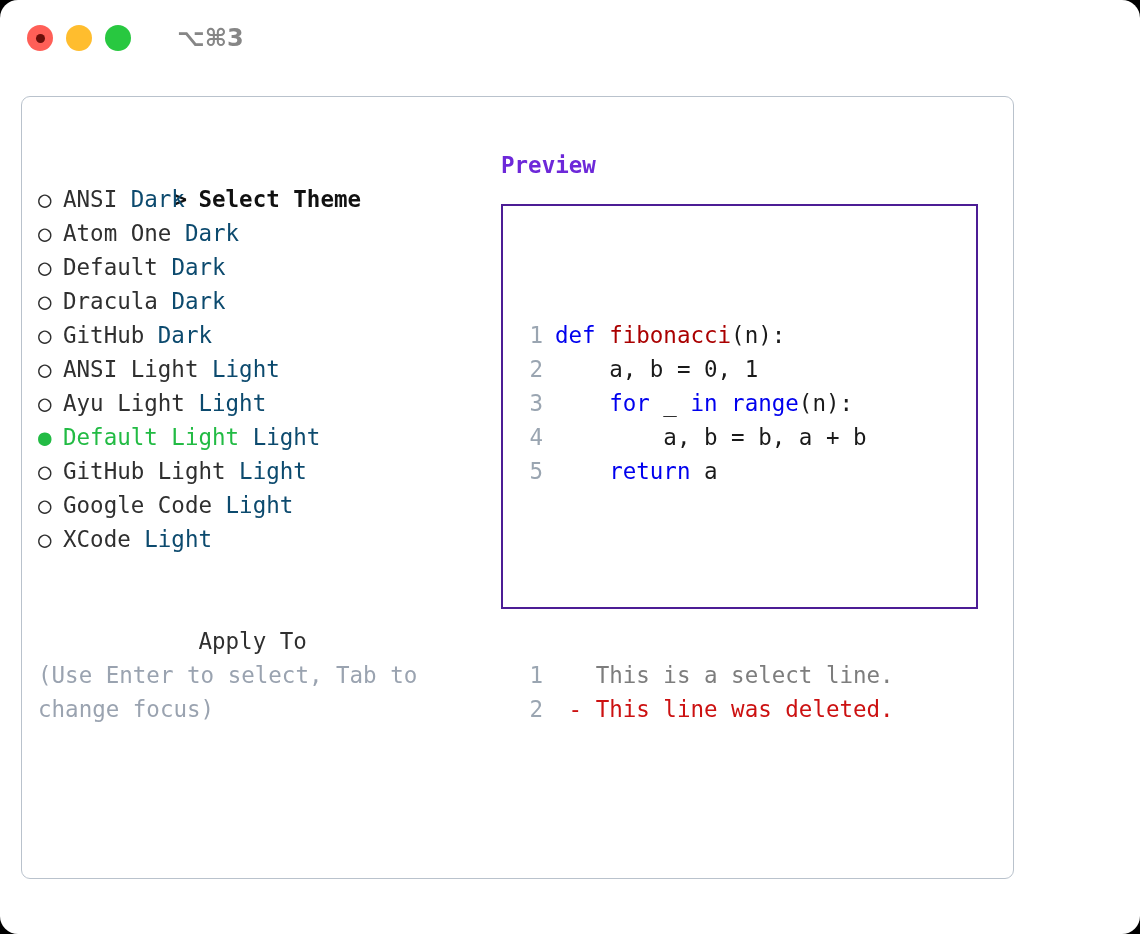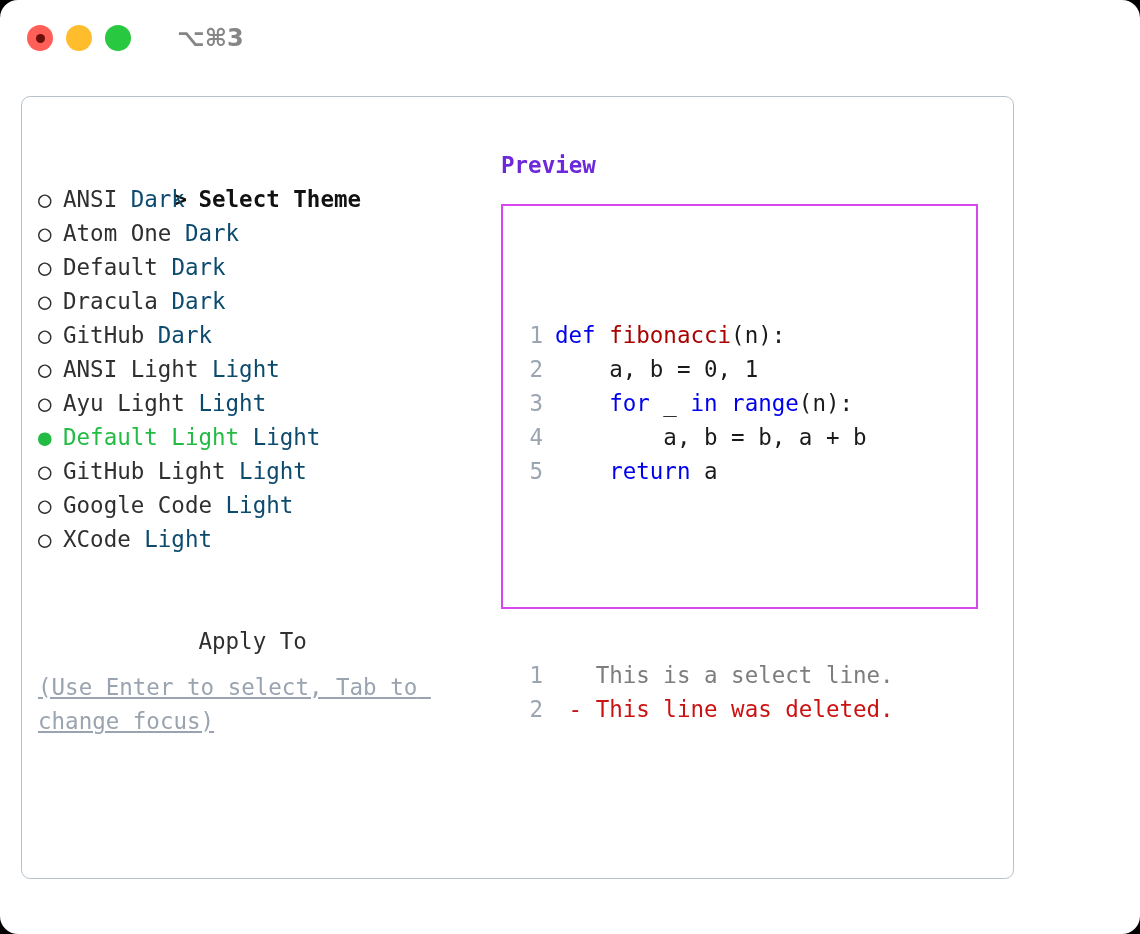--- a/index.html
+++ b/index.html
@@ -115,48 +115,47 @@
   }
   .section-title .marker { color: #111111; }
 
   .muted  { color: #0c4a6e; }
   .sel    { color: #22bb44; }
   .sel .marker { color: #22bb44; }
 
   .gap-row { height: 34px; }
 
   .hint {
-    margin-top: 12px;
+    margin-top: 0px;
     font-size: 22.5px;
     line-height: 34px;
     color: #9aa3b0;
     width: 410px;
     white-space: pre-wrap;
-    text-decoration: underline;
   }
 
   
   .right-pane {
     position: absolute;
     left: 479px;
     top: 51px;
     width: 500px;
   }
   .preview-label {
     font-size: 22.5px;
     line-height: 34px;
     font-weight: bold;
     color: #6d28d9;
   }
   .preview-box {
     margin-top: 22px;
     width: 477px;
     height: 405px;
     box-sizing: border-box;
-    border: 2px solid #d946ef;
+    border: 2px solid #4c1d95;
     background: #ffffff;
     position: relative;
   }
   .code {
     position: absolute;
     left: 14px;
     top: 44px;
     font-size: 22.5px;
     line-height: 34px;
     white-space: pre;

